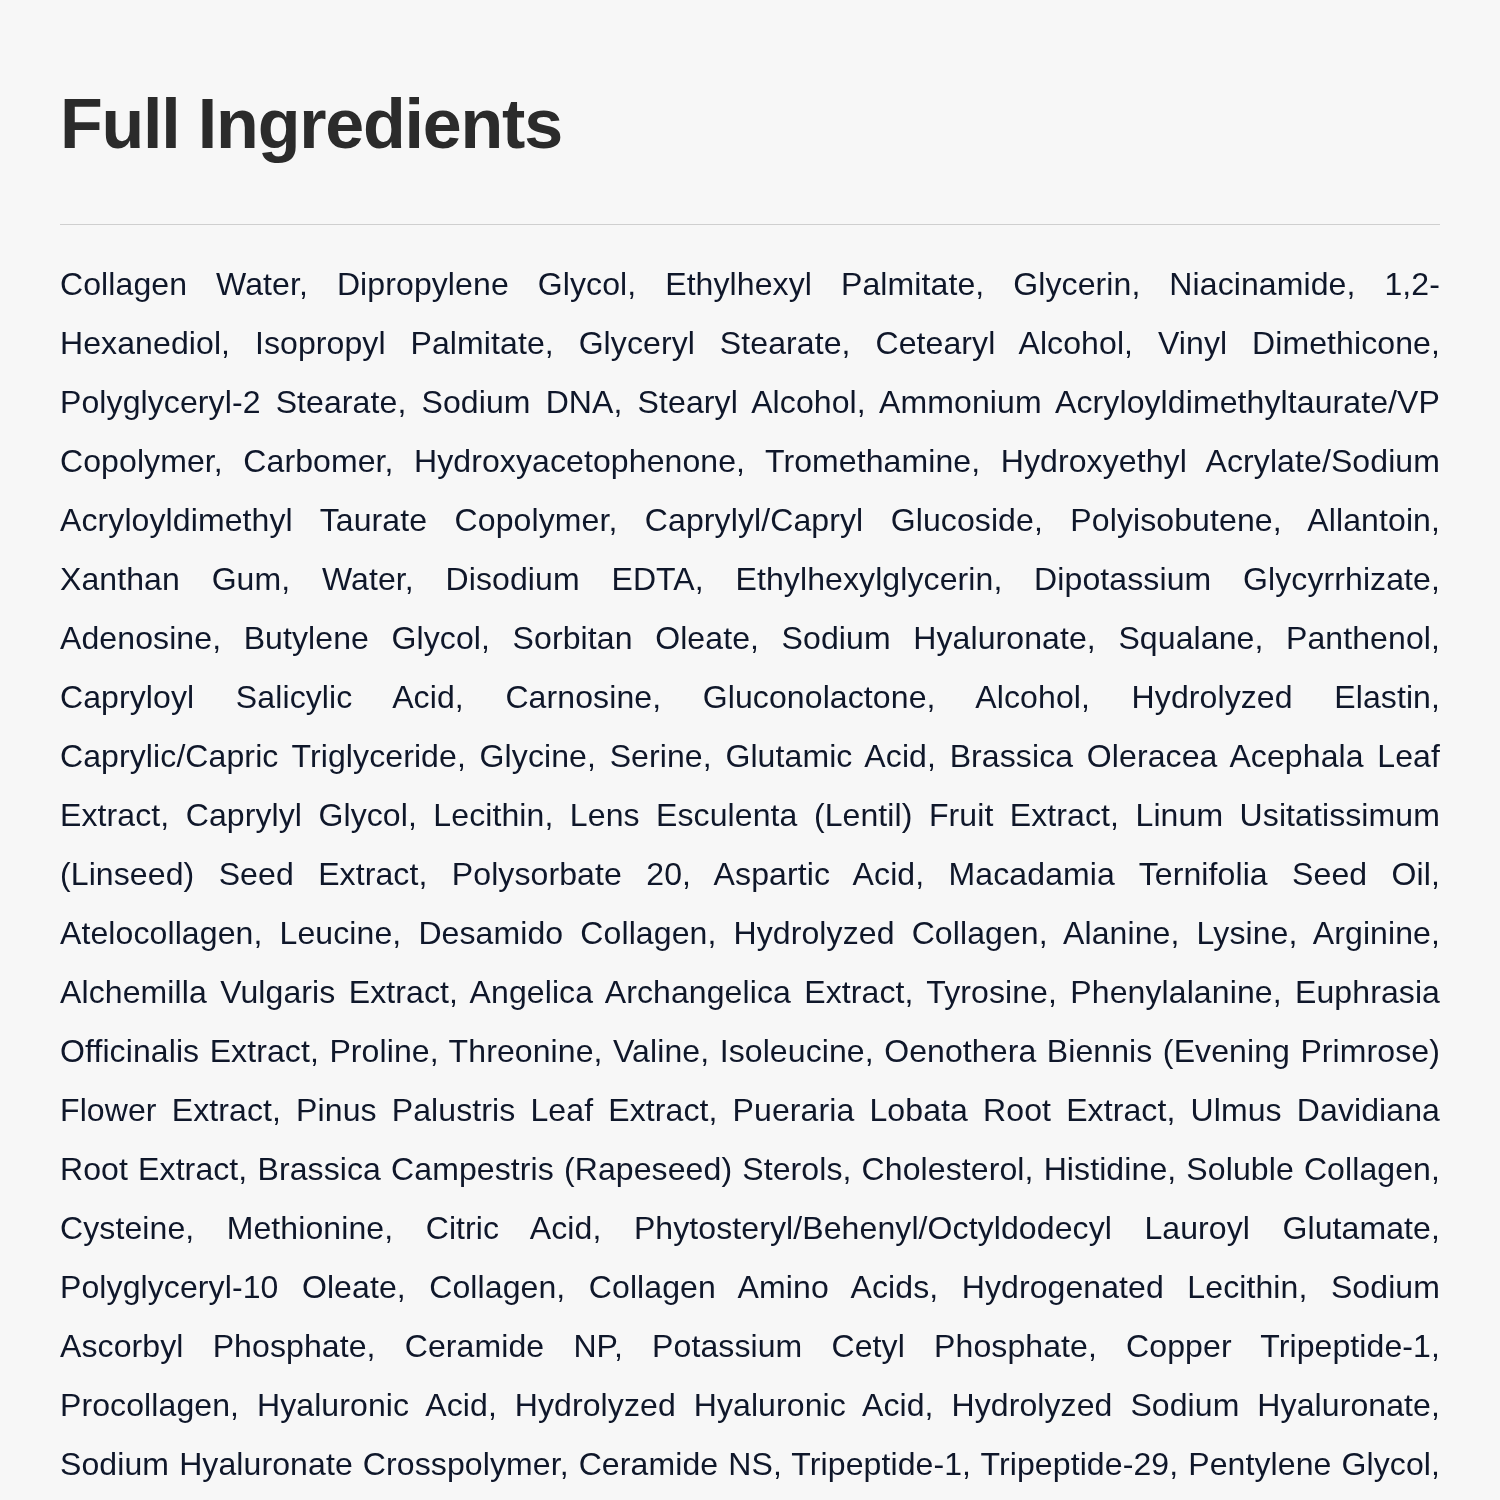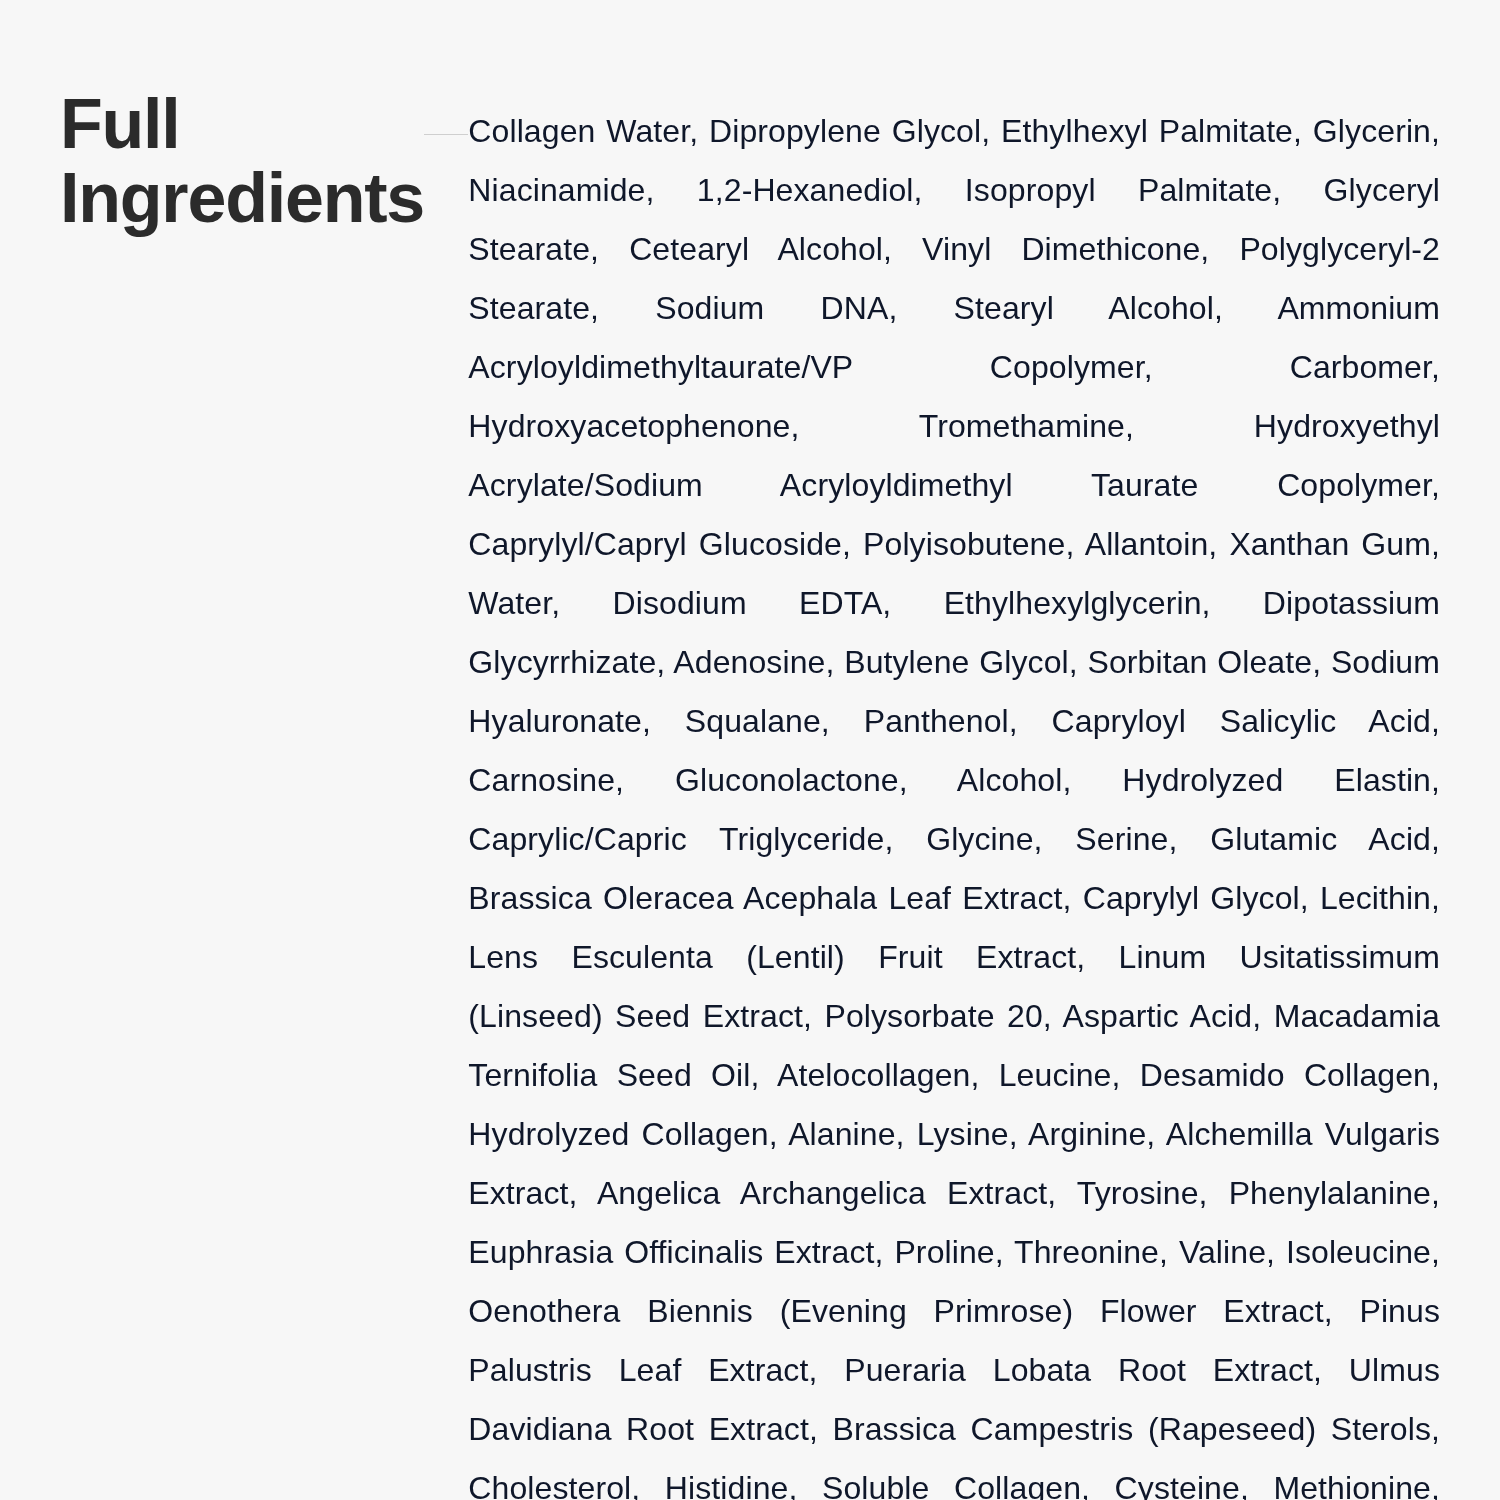--- a/index.html
+++ b/index.html
@@ -14,21 +14,21 @@
     color: #231f20;
     overflow: hidden;
   }
   .page {
     box-sizing: border-box;
     width: 1500px;
     height: 1220px;
     padding: 72px 60px 40px 60px;
     background: #f7f7f7;
     display: flex;
-    flex-direction: row;
+    flex-direction: column;
   }
   .title {
     font-size: 70px;
     line-height: 1.05;
     font-weight: bold;
     letter-spacing: -1.2px;
     color: #2b2b2b;
     margin: 16px 0 0 0;
     padding: 0;
   }

